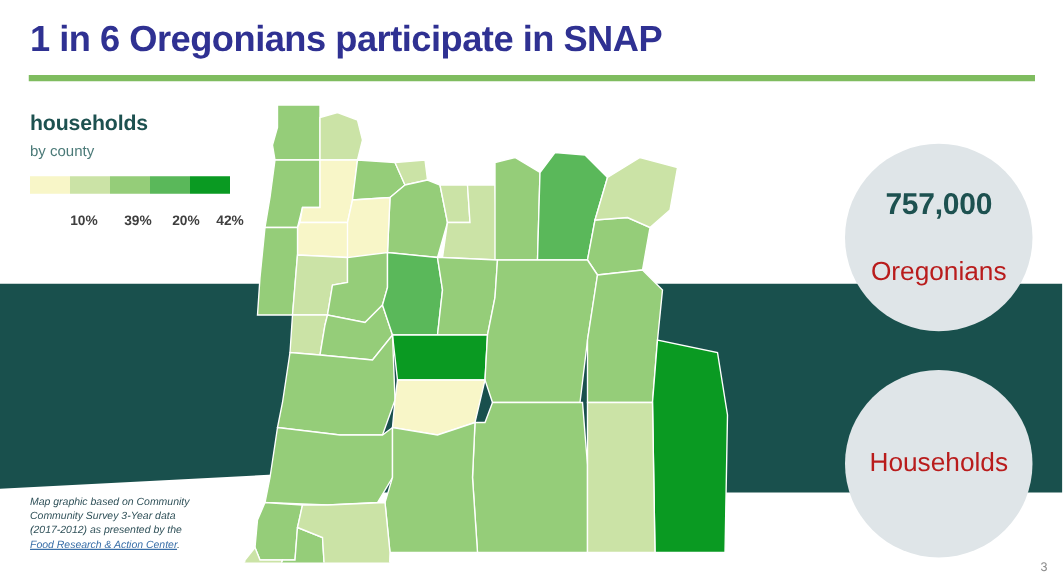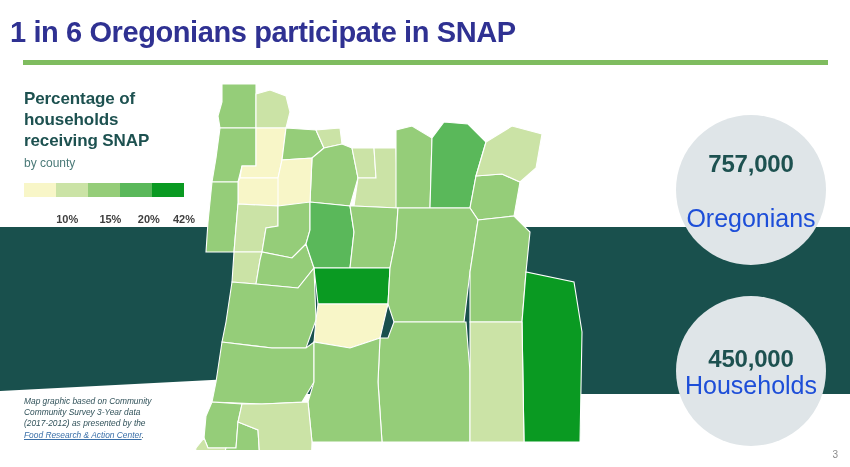--- a/index.html
+++ b/index.html
@@ -14,21 +14,21 @@
     position: relative;
     width: 850px;
     height: 467px;
     overflow: hidden;
     background: #ffffff;
   }
 
   
   #title {
     position: absolute;
-    left: 10px;
+    left: 24px;
     top: 16px;
     width: 700px;
     font-size: 29px;
     font-weight: bold;
     letter-spacing: -0.4px;
     color: #2f3192;
     font-family: "Liberation Sans", sans-serif;
     white-space: nowrap;
   }
   #title-rule {
@@ -128,23 +128,23 @@
   #circle-oregonians { left: 676px; top: 115px; width: 150px; height: 150px; gap: 28px; }
   #circle-households { left: 676px; top: 296px; width: 150px; height: 150px; }
   .stat-number {
     font-size: 24px;
     font-weight: bold;
     color: #1d5150;
     line-height: 28px;
     letter-spacing: -0.2px;
   }
   .stat-label {
-    font-size: 25px;
+    font-size: 21px;
     font-weight: normal;
-    color: #1d4ed8;
+    color: #b91c1c;
     line-height: 24px;
   }
 
   
   #footnote {
     position: absolute;
     left: 24px;
     top: 396px;
     width: 180px;
     font-size: 8.4px;
@@ -253,45 +253,42 @@
         <path class="county" fill="#95cd79" d="M40,380 L36,414 L44,424 L74,424 L78,380 L76,348 L56,340 L54,366 L44,366 Z"></path>
 
         <path class="county" fill="#cbe3a6" d="M76,348 L78,380 L74,424 L128,424 L130,360 L126,320 L80,322 L60,322 L56,340 Z"></path>
       </g>
     </svg>
   </div>
 
   <div id="teal-band-notch"></div>
 
   <div id="legend">
-    <div class="legend-line">Percentage of</div>
     <div class="legend-line">households</div>
-    <div class="legend-line">receiving SNAP</div>
     <div class="legend-sub">by county</div>
     <div id="legend-scale">
         <div class="sw" style="background: rgb(248, 246, 200);"></div>
         <div class="sw" style="background: rgb(203, 227, 166);"></div>
         <div class="sw" style="background: rgb(149, 205, 121);"></div>
         <div class="sw" style="background: rgb(90, 184, 90);"></div>
         <div class="sw" style="background: rgb(10, 154, 34);"></div>
       </div>
     <div id="legend-ticks">
         <span style="left: 27%;">10%</span>
-        <span style="left: 54%;">15%</span>
+        <span style="left: 54%;">39%</span>
         <span style="left: 78%; text-align: center;">20%</span>
         <span style="left: 100%;">42%</span>
       </div>
   </div>
 
   <div class="stat-circle" id="circle-oregonians">
     <div class="stat-number">757,000</div>
     <div class="stat-label">Oregonians</div>
   </div>
   <div class="stat-circle" id="circle-households">
-    <div class="stat-number">450,000</div>
     <div class="stat-label">Households</div>
   </div>
 
   <div id="footnote">
     <span>Map graphic based on Community</span><br>
     <span>Community Survey 3-Year data</span><br>
     <span>(2017-2012) as presented by the</span><br>
     <a id="footnote-link" href="#">Food Research &amp; Action Center</a><span>.</span>
   </div>
 

